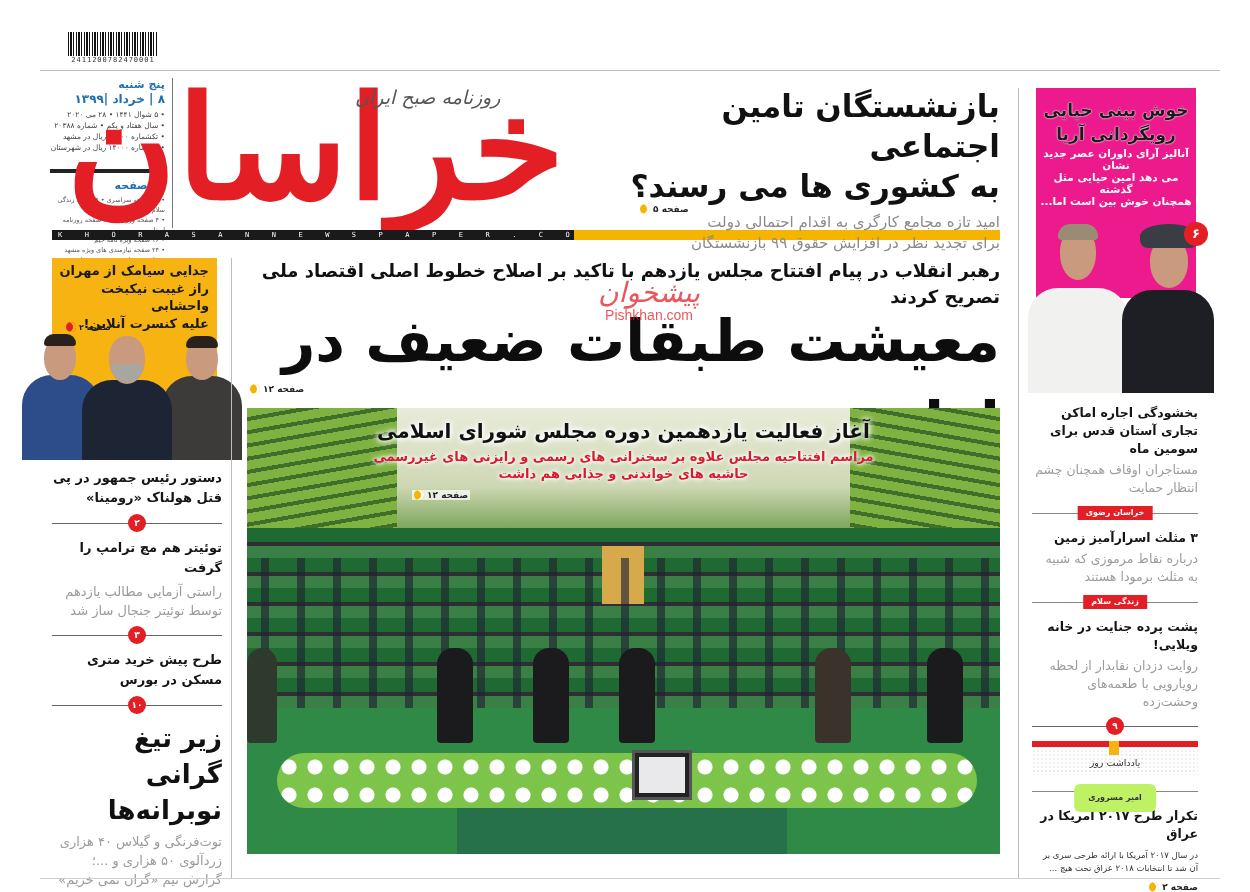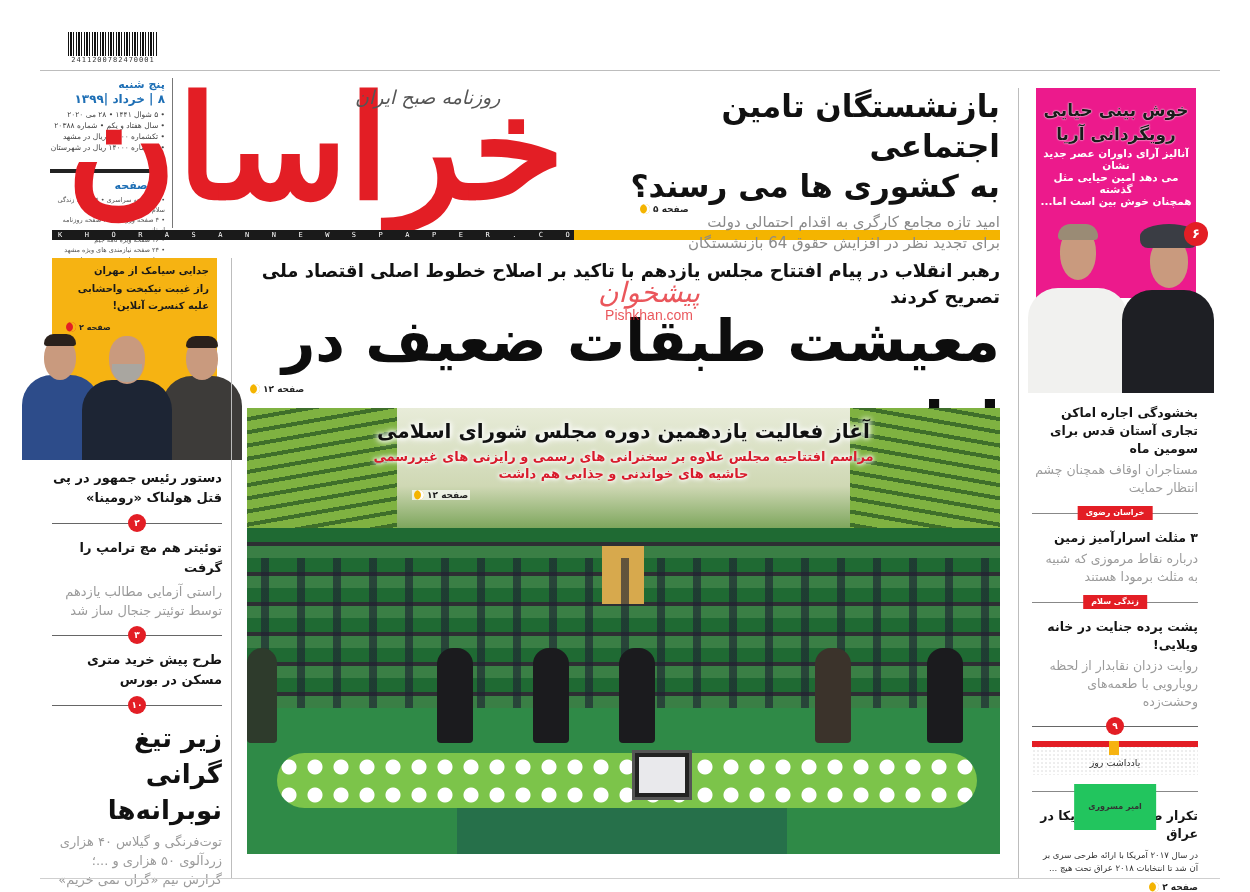--- a/index.html
+++ b/index.html
@@ -78,21 +78,21 @@
   .ph-podium { position: absolute; left: 210px; top: 390px; width: 330px; height: 56px; background: #26704a; }
   .ph-monitor { position: absolute; left: 385px; top: 342px; width: 60px; height: 50px; background: #222; border: 3px solid #555; }
   .ph-monitor::after { content: ""; position: absolute; left: 4px; top: 4px; right: 4px; bottom: 4px; background: #e9e9ec; }
   .ph-title { position: absolute; left: 0; top: 8px; width: 100%; text-align: center; direction: rtl; }
   .ph-title .t { font-size: 20px; font-weight: 900; color: #111; line-height: 30px; text-shadow: 0 0 4px #fff, 0 0 6px #fff, 0 0 8px #fff; }
   .ph-title .s { font-size: 13px; font-weight: bold; color: #d81b2c; line-height: 17px; margin-top: 2px; text-shadow: 0 0 3px #fff, 0 0 5px #fff, 0 0 6px #fff; }
   .ph-pageref { position: absolute; left: 165px; top: 82px; background: rgba(255,255,255,0.7); padding: 0 2px; }
 
   
   .yellowbox { left: 52px; top: 258px; width: 165px; height: 200px; background: #f6b312; }
-  .yb-text { position: absolute; right: 8px; top: 4px; width: 150px; text-align: right; font-size: 10px; font-weight: 900; line-height: 17.5px; color: #1a1a1a; }
+  .yb-text { position: absolute; right: 8px; top: 4px; width: 150px; text-align: right; font-size: 13px; font-weight: 900; line-height: 17.5px; color: #1a1a1a; }
   .yb-ref { position: absolute; left: 14px; top: 64px; font-size: 8px; font-weight: bold; color: #222; }
   .yb-ref .moon { background: #e31e25; box-shadow: inset -3px 0 0 #f6b312; }
   .people-l { left: 22px; top: 330px; width: 220px; height: 130px; }
 
   .leftcol { left: 52px; top: 468px; width: 170px; text-align: right; }
   .lh { font-size: 13px; font-weight: 900; line-height: 20px; color: #151515; }
   .lp { font-size: 13px; line-height: 19px; color: #9b9b9b; margin-top: 4px; }
   .divnum { position: relative; height: 18px; margin: 6px 0 6px; }
   .divnum::before { content: ""; position: absolute; left: 0; right: 0; top: 9px; height: 1px; background: #666; }
   .divnum span { position: absolute; left: 50%; top: 0; transform: translateX(-50%); width: 18px; height: 18px; border-radius: 50%; background: #e31e25; color: #fff; font-size: 9px; font-weight: bold; line-height: 18px; text-align: center; }
@@ -100,21 +100,21 @@
   .col-vline-l { left: 231px; top: 258px; width: 1px; height: 620px; background: #bdbdbd; }
 
   
   .col-vline-r { left: 1018px; top: 88px; width: 1px; height: 790px; background: #bdbdbd; }
   .rightcol { left: 1032px; top: 404px; width: 166px; text-align: right; }
   .rh { font-size: 12.5px; font-weight: 900; line-height: 18px; color: #151515; }
   .rp { font-size: 12.5px; line-height: 18px; color: #9b9b9b; margin-top: 3px; }
   .tagsep { position: relative; height: 14px; margin: 9px 0 9px; }
   .tagsep::before { content: ""; position: absolute; left: 0; right: 0; top: 7px; height: 1px; background: #888; }
   .tagsep span { position: absolute; left: 50%; top: 0; transform: translateX(-50%); background: #e31e25; color: #fff; font-size: 8px; font-weight: bold; line-height: 14px; padding: 0 8px; white-space: nowrap; }
-  .tagsep.yellow span { background: #22c55e; color: #333; padding: 16px 14px; }
+  .tagsep.yellow span { background: #bef264; color: #333; padding: 7px 14px; border-radius: 6px; }
   .yad { position: relative; height: 34px; margin-top: 4px;
     background: radial-gradient(circle, #d9d9d9 0.6px, transparent 0.8px) 0 0/4px 4px; }
   .yad::before { content: ""; position: absolute; left: 0; right: 0; top: 0; height: 6px; background: #e31e25; }
   .yad::after { content: ""; position: absolute; left: 77px; top: 0; width: 10px; height: 14px; background: #f6b312; }
   .yad span { position: absolute; left: 0; right: 0; top: 16px; text-align: center; font-size: 9.5px; color: #333; }
   .rsmall { font-size: 8.5px; line-height: 13px; color: #333; margin-top: 6px; }
 
   .bottom-rule { left: 40px; top: 878px; width: 1180px; height: 1px; background: #cfcfcf; }
 </style>
 </head>
@@ -155,21 +155,21 @@
   <div class="strip-yellow"></div>
 </div>
 
 <div class="abs top-head rtl">
   <h2>
     <div>بازنشستگان تامین اجتماعی</div>
     <div>به کشوری ها می رسند؟</div>
   </h2>
   <div class="sub">
     <div>امید تازه مجامع کارگری به اقدام احتمالی دولت</div>
-    <div>برای تجدید نظر در افزایش حقوق 64 بازنشستگان</div>
+    <div>برای تجدید نظر در افزایش حقوق ۹۹ بازنشستگان</div>
   </div>
 </div>
 <div class="abs top-pageref pageref rtl">
   <span>صفحه ۵</span>
   <span class="moon"></span>
 </div>
 
 <div class="abs pink rtl">
   <div class="pink-inner">
     <h3>

